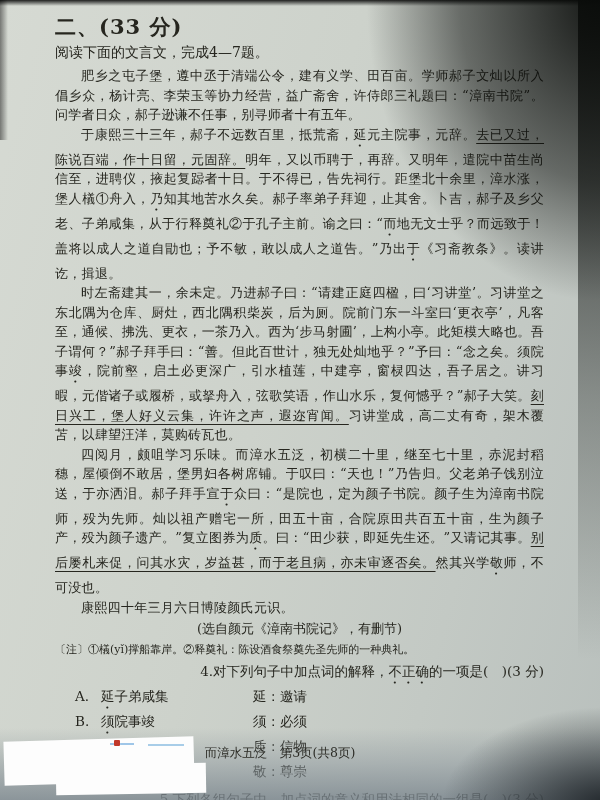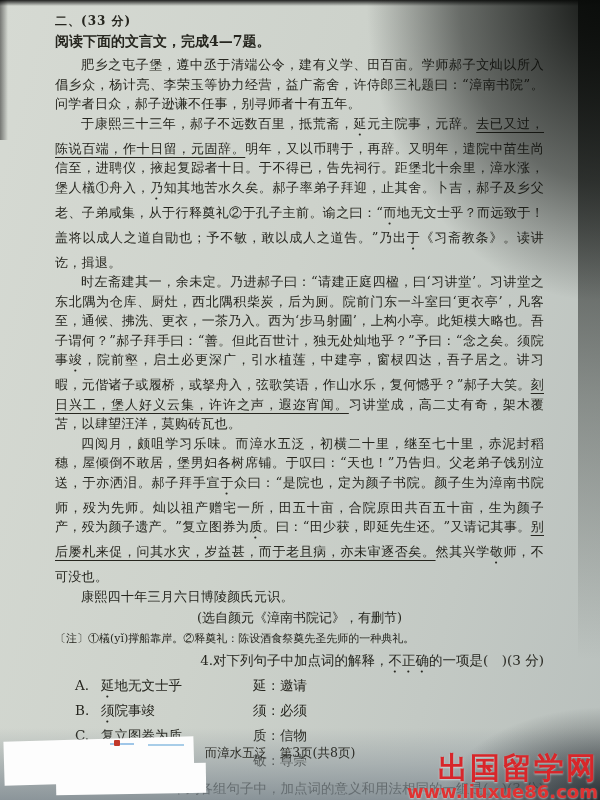--- a/index.html
+++ b/index.html
@@ -10,22 +10,22 @@
   }
   
   .shadow-top{position:absolute;top:0;left:0;right:0;height:6px;background:linear-gradient(to bottom,rgba(0,0,0,.85),rgba(0,0,0,0));}
   .shadow-left{position:absolute;top:0;left:0;width:8px;height:140px;background:linear-gradient(to right,rgba(0,0,0,.45),rgba(0,0,0,0));}
   .shadow-tr{position:absolute;top:0;right:0;width:290px;height:430px;background:radial-gradient(ellipse 115% 100% at 100% 0%,rgba(8,10,8,.93) 0%,rgba(8,10,8,.5) 42%,rgba(8,10,8,0) 70%);}
   .shadow-right{position:absolute;top:0;right:0;width:22px;height:660px;background:linear-gradient(to bottom,rgba(10,12,10,.9),rgba(30,34,32,.35) 60%,rgba(30,34,32,0));}
   .shadow-bottom{position:absolute;left:0;right:0;bottom:0;height:72px;background:linear-gradient(to bottom,rgba(140,150,156,0) 0%,rgba(141,151,157,.5) 50%,rgba(122,133,141,.8) 100%);}
   .shadow-br{position:absolute;right:0;bottom:0;width:170px;height:100px;background:radial-gradient(ellipse at 105% 105%,rgba(22,27,31,.9),rgba(22,27,31,0) 66%);}
 
   .content{position:absolute;left:55px;right:56px;top:13px;}
-  .heading{font-size:12px;font-weight:bold;letter-spacing:1px;margin-bottom:3px;}
-  .instruction{font-size:14px;font-weight:bold;margin-bottom:4px;}
+  .heading{font-size:21px;font-weight:bold;letter-spacing:1px;margin-bottom:3px;}
+  .instruction{font-size:14px;font-weight:normal;margin-bottom:4px;}
   .passage p{margin:0;text-indent:2em;font-size:13px;line-height:19.5px;text-align:justify;letter-spacing:.3px;}
   .date-line{margin:0;text-indent:2em;font-size:13px;line-height:19.5px;}
   .source-line{font-size:13px;text-align:center;margin-top:2px;line-height:19px;}
   .note-line{font-size:11px;margin-top:3px;line-height:18px;}
   .stem{font-size:13.5px;margin-top:3px;line-height:19px;text-align:right;}
   .opt-row{display:flex;font-size:13.5px;line-height:19px;padding-left:20px;}
   .opt-label{width:26px;}
   .opt-phrase{width:152px;}
 
   .seg-u{text-decoration:underline;text-decoration-thickness:1px;text-underline-offset:4px;}
@@ -60,21 +60,21 @@
       <p class="date-line">康熙四十年三月六日博陵颜氏元识。</p>
     </div>
 
     <div class="source-line">(选自颜元《漳南书院记》，有删节)</div>
     <div class="note-line">〔注〕①檥(yǐ)撑船靠岸。②释奠礼：陈设酒食祭奠先圣先师的一种典礼。</div>
 
     <div>
       <div class="stem"><span>4.对下列句子中加点词的解释，</span><span class="seg-d">不正确</span><span>的一项是(　)(3 分)</span></div>
       <div class="opt-row">
         <span class="opt-label">A.</span>
-        <span class="opt-phrase"><span class="seg-d">延</span><span>地无文士乎</span></span>
+        <span class="opt-phrase"><span class="seg-d">延</span><span>子弟咸集</span></span>
         <span class="opt-gloss">延：邀请</span>
       </div>
       <div class="opt-row">
         <span class="opt-label">B.</span>
         <span class="opt-phrase"><span class="seg-d">须</span><span>院事竣</span></span>
         <span class="opt-gloss">须：必须</span>
       </div>
       <div class="opt-row">
         <span class="opt-label">C.</span>
         <span class="opt-phrase"><span>复立图券为</span><span class="seg-d">质</span></span>
@@ -101,18 +101,14 @@
   <div class="shadow-br"></div>
 
   <div class="patch1"></div>
   <div class="patch2"></div>
   <div class="artifact-ul1"></div>
   <div class="artifact-dot"></div>
   <div class="artifact-ul2"></div>
 
   <div class="footer">而漳水五泛　第3页(共8页)</div>
 
-  <div class="watermark">
-    <div class="wm1">出国留学网</div>
-    <div class="wm2">www.liuxue86.com</div>
-  </div>
 
 </div>
 
 </body></html>

